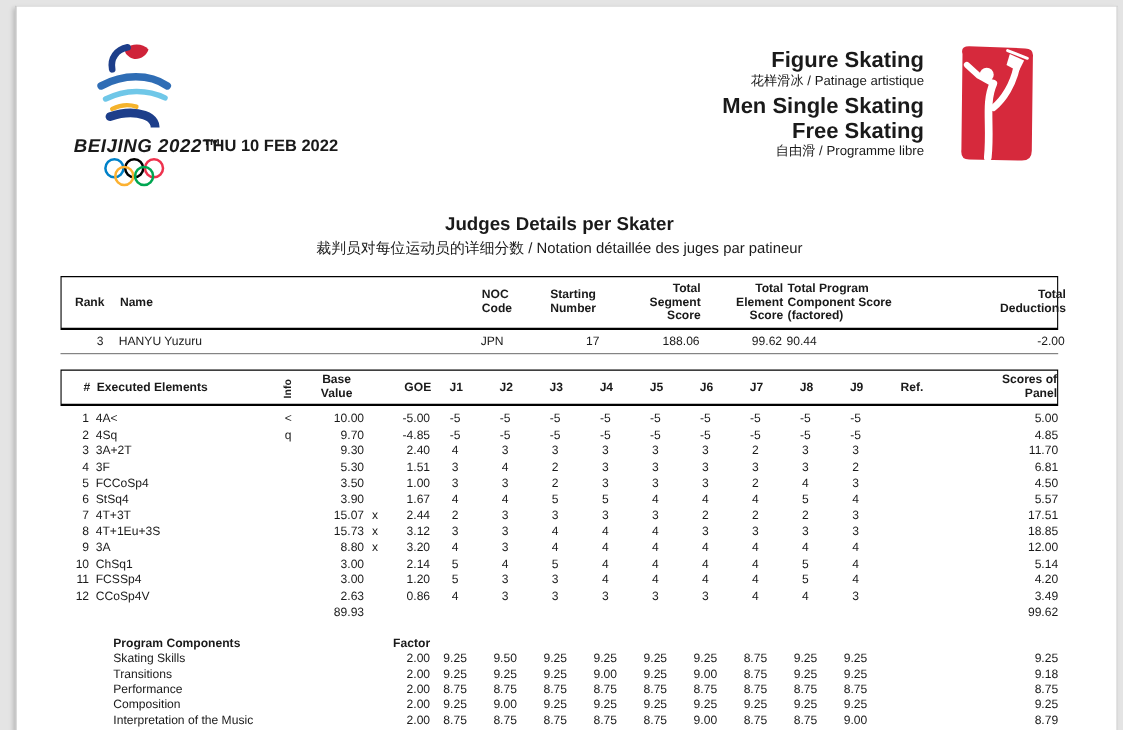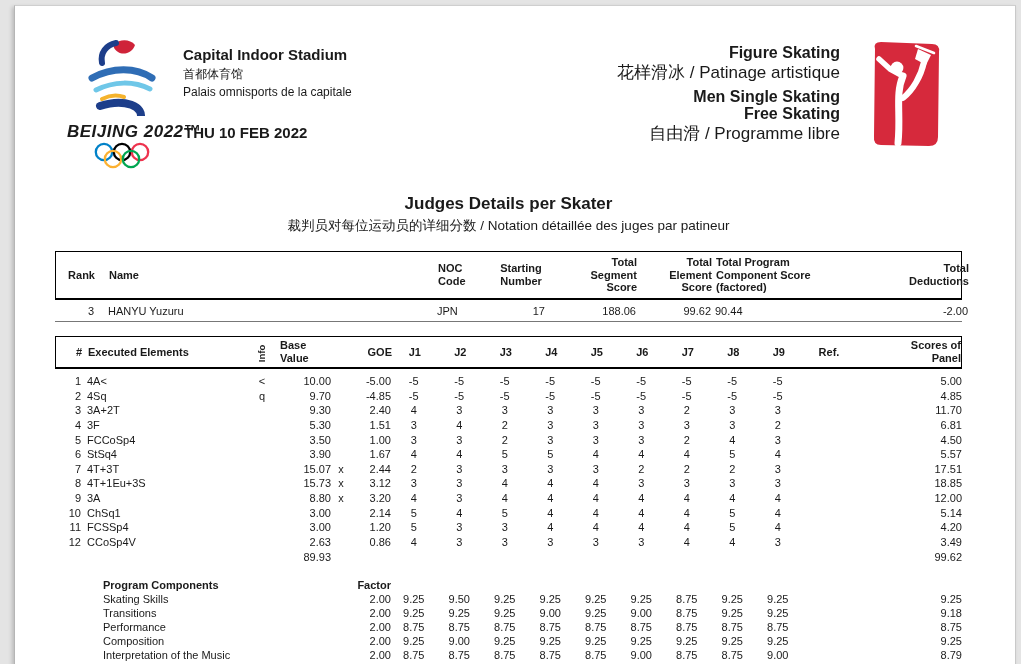--- a/index.html
+++ b/index.html
@@ -22,22 +22,22 @@
   
   .header{position:relative;height:152px;margin-top:26px;}
   .logo{position:absolute;left:12px;top:4px;width:110px;text-align:center;}
   .logo-text{font-size:17px;font-weight:bold;font-style:italic;letter-spacing:.5px;margin-top:2px;white-space:nowrap;}
   .venue{position:absolute;left:128px;top:14px;}
   .venue-name{font-size:15px;font-weight:bold;}
   .venue-local{font-size:12px;margin-top:3px;}
   .venue-fr{font-size:12px;margin-top:2px;}
   .date{position:absolute;left:129px;top:92px;font-size:15px;font-weight:bold;}
   .event{position:absolute;right:122px;top:12px;text-align:right;}
-  .event .big{font-size:16px;font-weight:bold;line-height:1.1;text-align:right;}
-  .event .sub{font-size:17px;line-height:1.25;margin-bottom:5px;margin-left:16px;}
+  .event .big{font-size:20px;font-weight:bold;line-height:1.1;text-align:right;}
+  .event .sub{font-size:12px;line-height:1.25;margin-bottom:5px;margin-left:16px;}
   .picto{position:absolute;right:16px;top:6px;}
 
   
   .title-block{text-align:center;margin-top:10px;}
   .title-main{font-size:17px;font-weight:bold;}
   .title-sub{font-size:13.5px;margin-top:3px;}
 
   
   .rank-cols{display:grid;grid-template-columns:45px 325px 60px 70px 85px 75px 155px 98px;}
   .rank-head{border:1px solid #000;border-bottom-width:2px;align-items:center;height:46px;margin-top:16px;font-weight:bold;font-size:11px;line-height:1.18;}
@@ -100,25 +100,20 @@
         <div class="logo-text">BEIJING 2022™</div>
         <svg width="62" height="28" viewBox="0 0 62 28">
           <circle cx="13" cy="10" r="8.2" stroke="#0081c8" stroke-width="2.3" fill="none"></circle>
           <circle cx="31" cy="10" r="8.2" stroke="#000000" stroke-width="2.3" fill="none"></circle>
           <circle cx="49" cy="10" r="8.2" stroke="#ee334e" stroke-width="2.3" fill="none"></circle>
           <circle cx="22" cy="17" r="8.2" stroke="#fcb131" stroke-width="2.3" fill="none"></circle>
           <circle cx="40" cy="17" r="8.2" stroke="#00a651" stroke-width="2.3" fill="none"></circle>
         </svg>
       </div>
 
-      <div class="venue">
-        <div class="venue-name">Capital Indoor Stadium</div>
-        <div class="venue-local">首都体育馆</div>
-        <div class="venue-fr">Palais omnisports de la capitale</div>
-      </div>
       <div class="date">THU 10 FEB 2022</div>
 
       <div class="event">
         <div class="big">Figure Skating</div>
         <div class="sub">花样滑冰 / Patinage artistique</div>
         <div class="big">Men Single Skating</div>
         <div class="big">Free Skating</div>
         <div class="sub">自由滑 / Programme libre</div>
       </div>
 
@@ -167,21 +162,21 @@
       <div class="rc-tss">188.06</div>
       <div class="rc-tes">99.62</div>
       <div class="rc-tpcs">90.44</div>
       <div class="rc-ded">-2.00</div>
     </div>
 
     <div class="cols el-head">
       <div class="c-num">#</div>
       <div class="c-name">Executed Elements</div>
       <div class="c-info"><span class="info-vert">Info</span></div>
-      <div class="c-base" style="text-align:left;padding-left:6px;">Base
+      <div class="c-base" style="text-align:center;padding-left:6px;">Base
 Value</div>
       <div class="c-x"></div>
       <div class="c-goe">GOE</div>
       <div class="c-j">J1</div>
       <div class="c-j">J2</div>
       <div class="c-j">J3</div>
       <div class="c-j">J4</div>
       <div class="c-j">J5</div>
       <div class="c-j">J6</div>
       <div class="c-j">J7</div>

